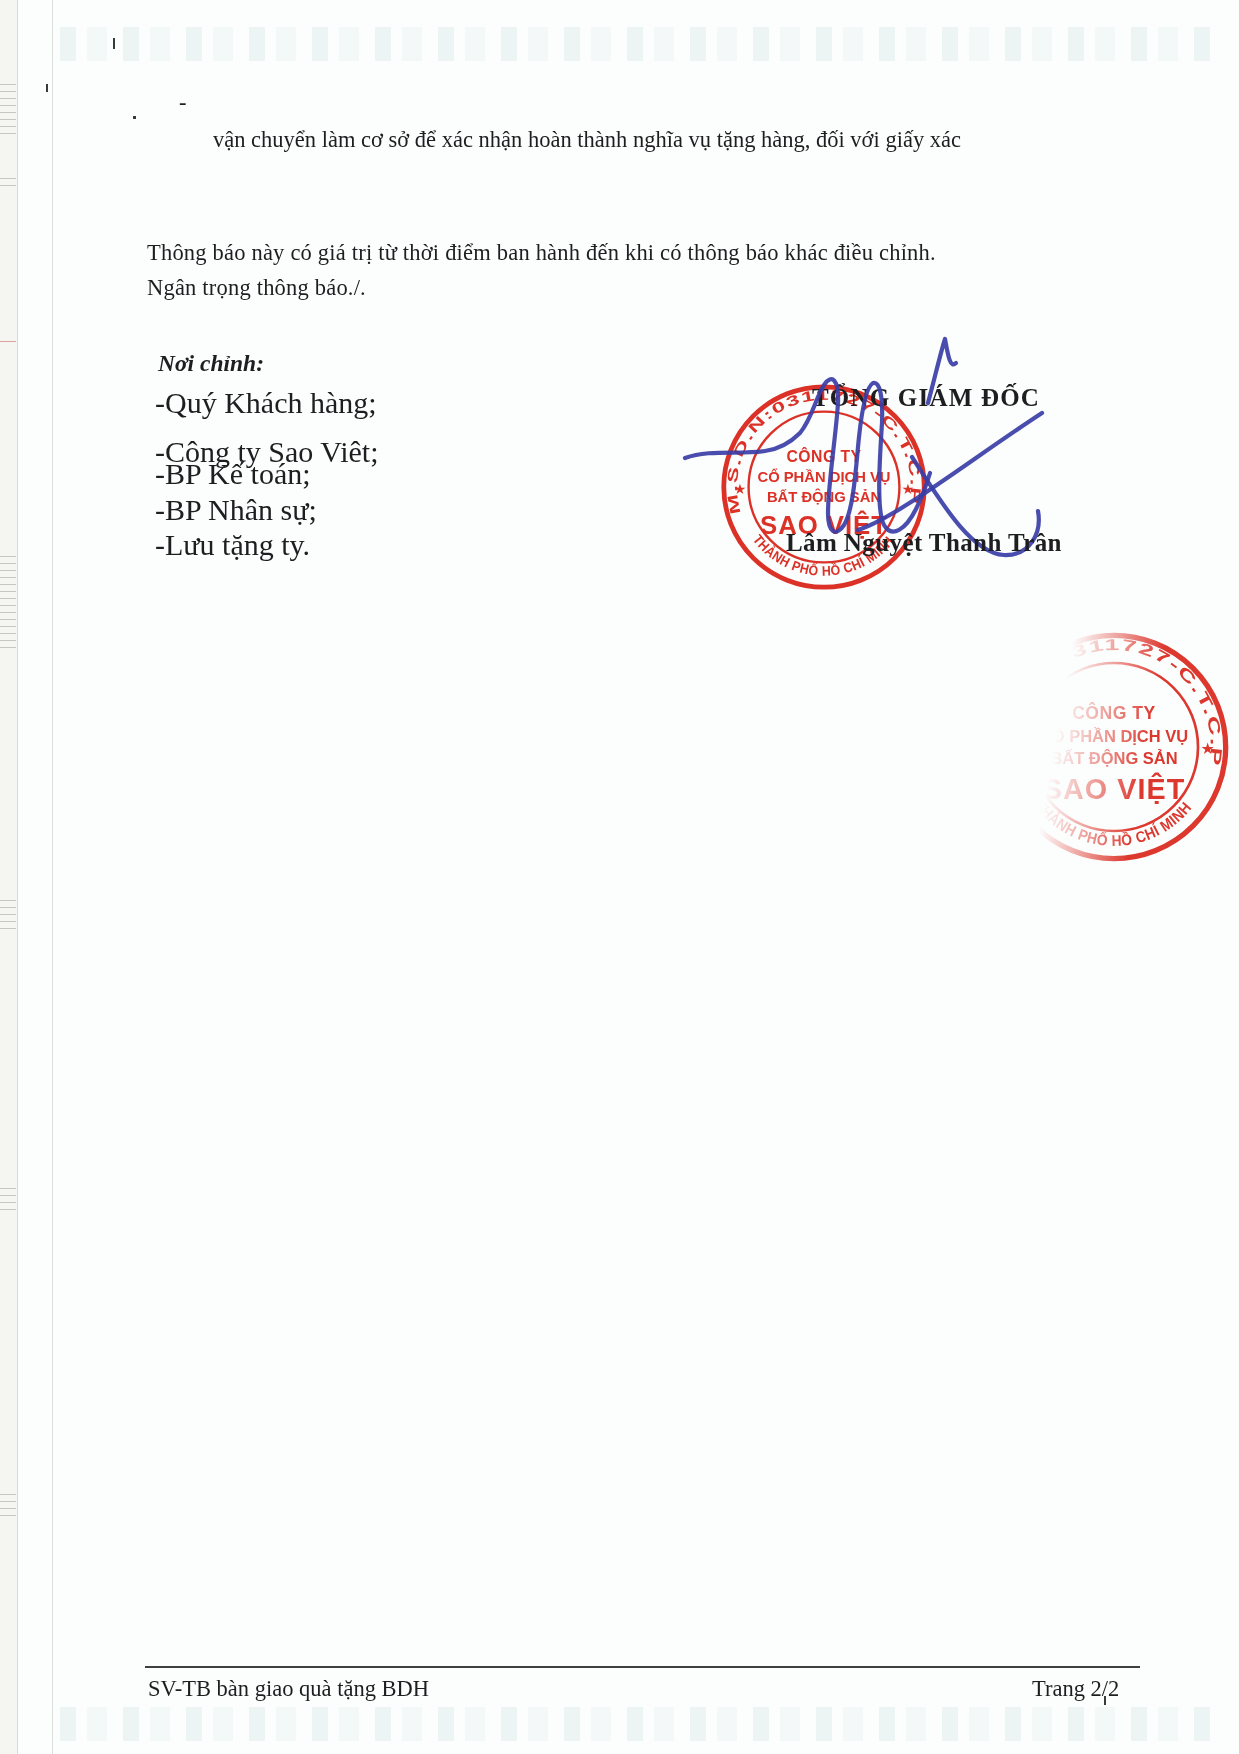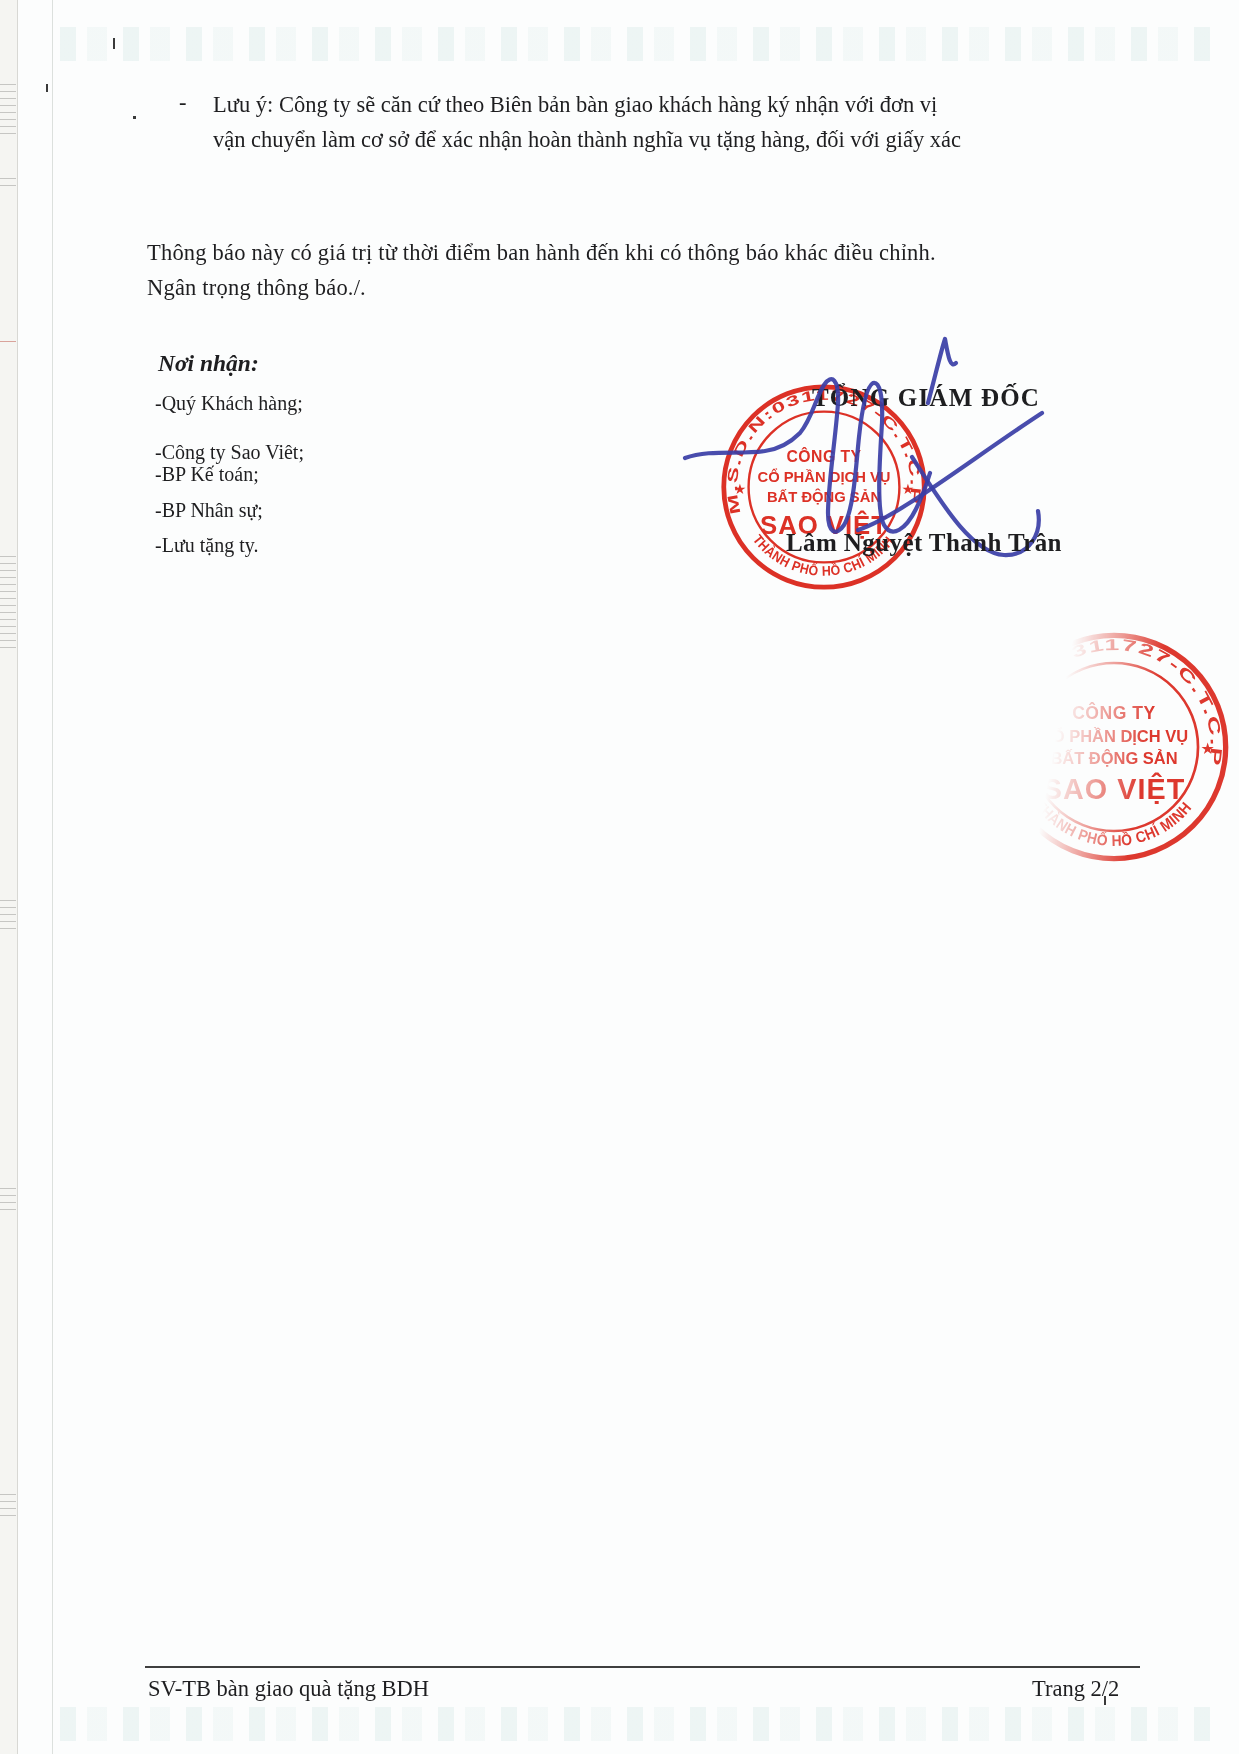--- a/index.html
+++ b/index.html
@@ -23,21 +23,21 @@
   .mottle{position:absolute;left:60px;right:18px;background:repeating-linear-gradient(90deg,rgba(198,224,221,.28) 0 16px,rgba(255,255,255,0) 16px 27px,rgba(198,224,221,.16) 27px 47px,rgba(255,255,255,0) 47px 63px);}
   .mottle-top{top:27px;height:34px;}
   .mottle-bottom{top:1707px;height:34px;}
   .speck{position:absolute;background:#3a3a3a;}
 
   
   .tline{position:absolute;white-space:nowrap;font-size:22.5px;line-height:30px;}
   .bullet-marker{position:absolute;font-size:22.5px;}
   .closing-line{letter-spacing:.2px;}
   .recipients-heading{font-weight:bold;font-style:italic;font-size:23.5px;}
-  .recipient{font-size:20px;font-family:Liberation Serif, serif;}
+  .recipient{font-size:30px;font-family:Liberation Serif, serif;}
   .ceo-title{font-weight:bold;font-size:25px;letter-spacing:1.2px;}
   .signer-name{font-weight:bold;font-size:25px;letter-spacing:.4px;}
 
   
   .footer-rule{position:absolute;left:145px;top:1666px;width:995px;height:2px;background:#3f3f3f;}
   .footer-text{font-size:22.5px;}
 
   
   .stamp{position:absolute;}
   .stamp-1{left:719px;top:382px;width:210px;height:210px;}
@@ -77,27 +77,26 @@
   <div class="edge-line-red"></div>
   <div class="fold-line"></div>
   <div class="mottle mottle-top"></div>
   <div class="mottle mottle-bottom"></div>
   <div class="speck" style="left:113px;top:38px;width:2px;height:11px;"></div>
   <div class="speck" style="left:46px;top:84px;width:2px;height:8px;"></div>
   <div class="speck" style="left:133px;top:116px;width:3px;height:3px;"></div>
   <div class="speck" style="left:1104px;top:1696px;width:2px;height:9px;"></div>
 
   <div class="bullet-marker" style="left:179px;top:90px;">-</div>
-  <div class="tline" style="left:213px;top:90px;">Lưu ý: Công ty sẽ căn cứ theo Biên bản bàn giao khách hàng ký nhận với đơn vị</div>
   <div class="tline" style="left:213px;top:125px;">vận chuyển làm cơ sở để xác nhận hoàn thành nghĩa vụ tặng hàng, đối với giấy xác</div>
 
   <div class="tline closing-line" style="left:147px;top:238px;">Thông báo này có giá trị từ thời điểm ban hành đến khi có thông báo khác điều chỉnh.</div>
   <div class="tline closing-line" style="left:147px;top:273px;">Ngân trọng thông báo./.</div>
 
-  <div class="tline recipients-heading" style="left:158px;top:348px;">Nơi nhận:</div>
+  <div class="tline recipients-heading" style="left:158px;top:348px;">Nơi chỉnh:</div>
   <div class="tline recipient" style="left:155px;top:388px;">-Quý Khách hàng;</div>
   <div class="tline recipient" style="left:155px;top:437px;">-Công ty Sao Viêt;</div>
   <div class="tline recipient" style="left:155px;top:459px;">-BP Kế toán;</div>
   <div class="tline recipient" style="left:155px;top:495px;">-BP Nhân sự;</div>
   <div class="tline recipient" style="left:155px;top:530px;">-Lưu tặng ty.</div>
 
   <svg class="stamp stamp-1" viewBox="0 0 220 220">
     <circle class="rim-outer" cx="110" cy="110" r="105"></circle>
     <circle class="rim-inner" cx="110" cy="110" r="79"></circle>
     <defs>

